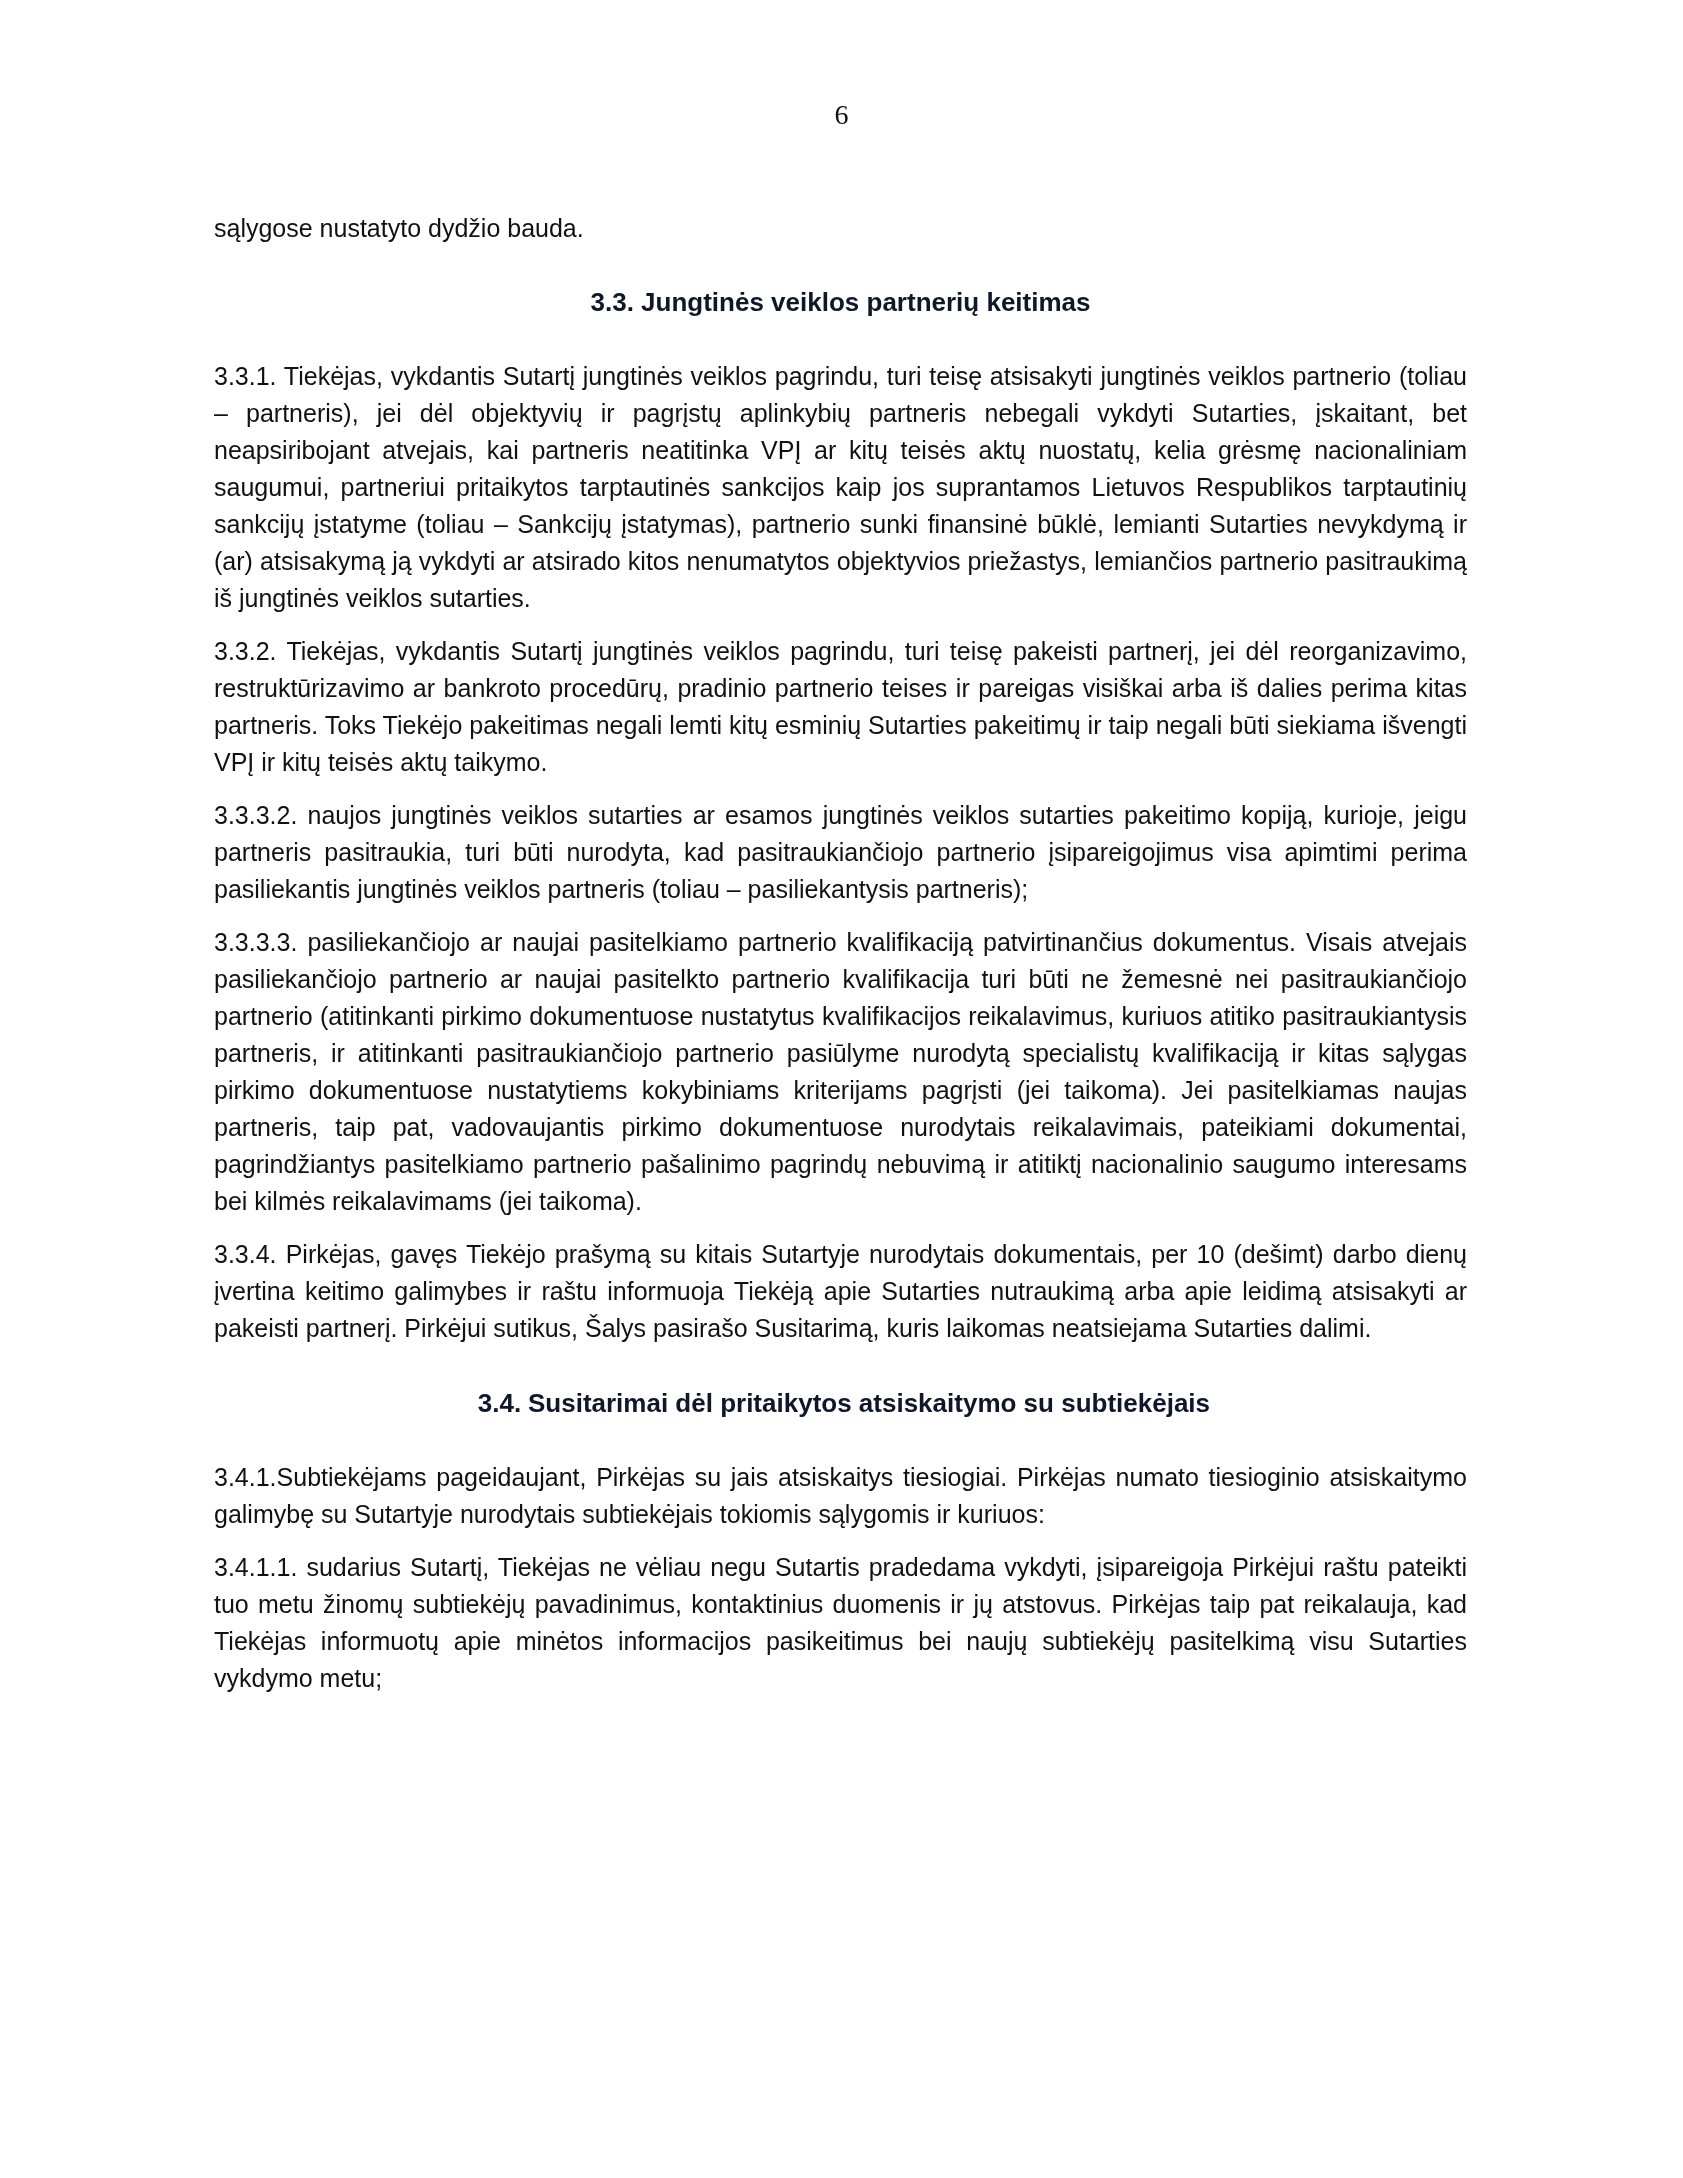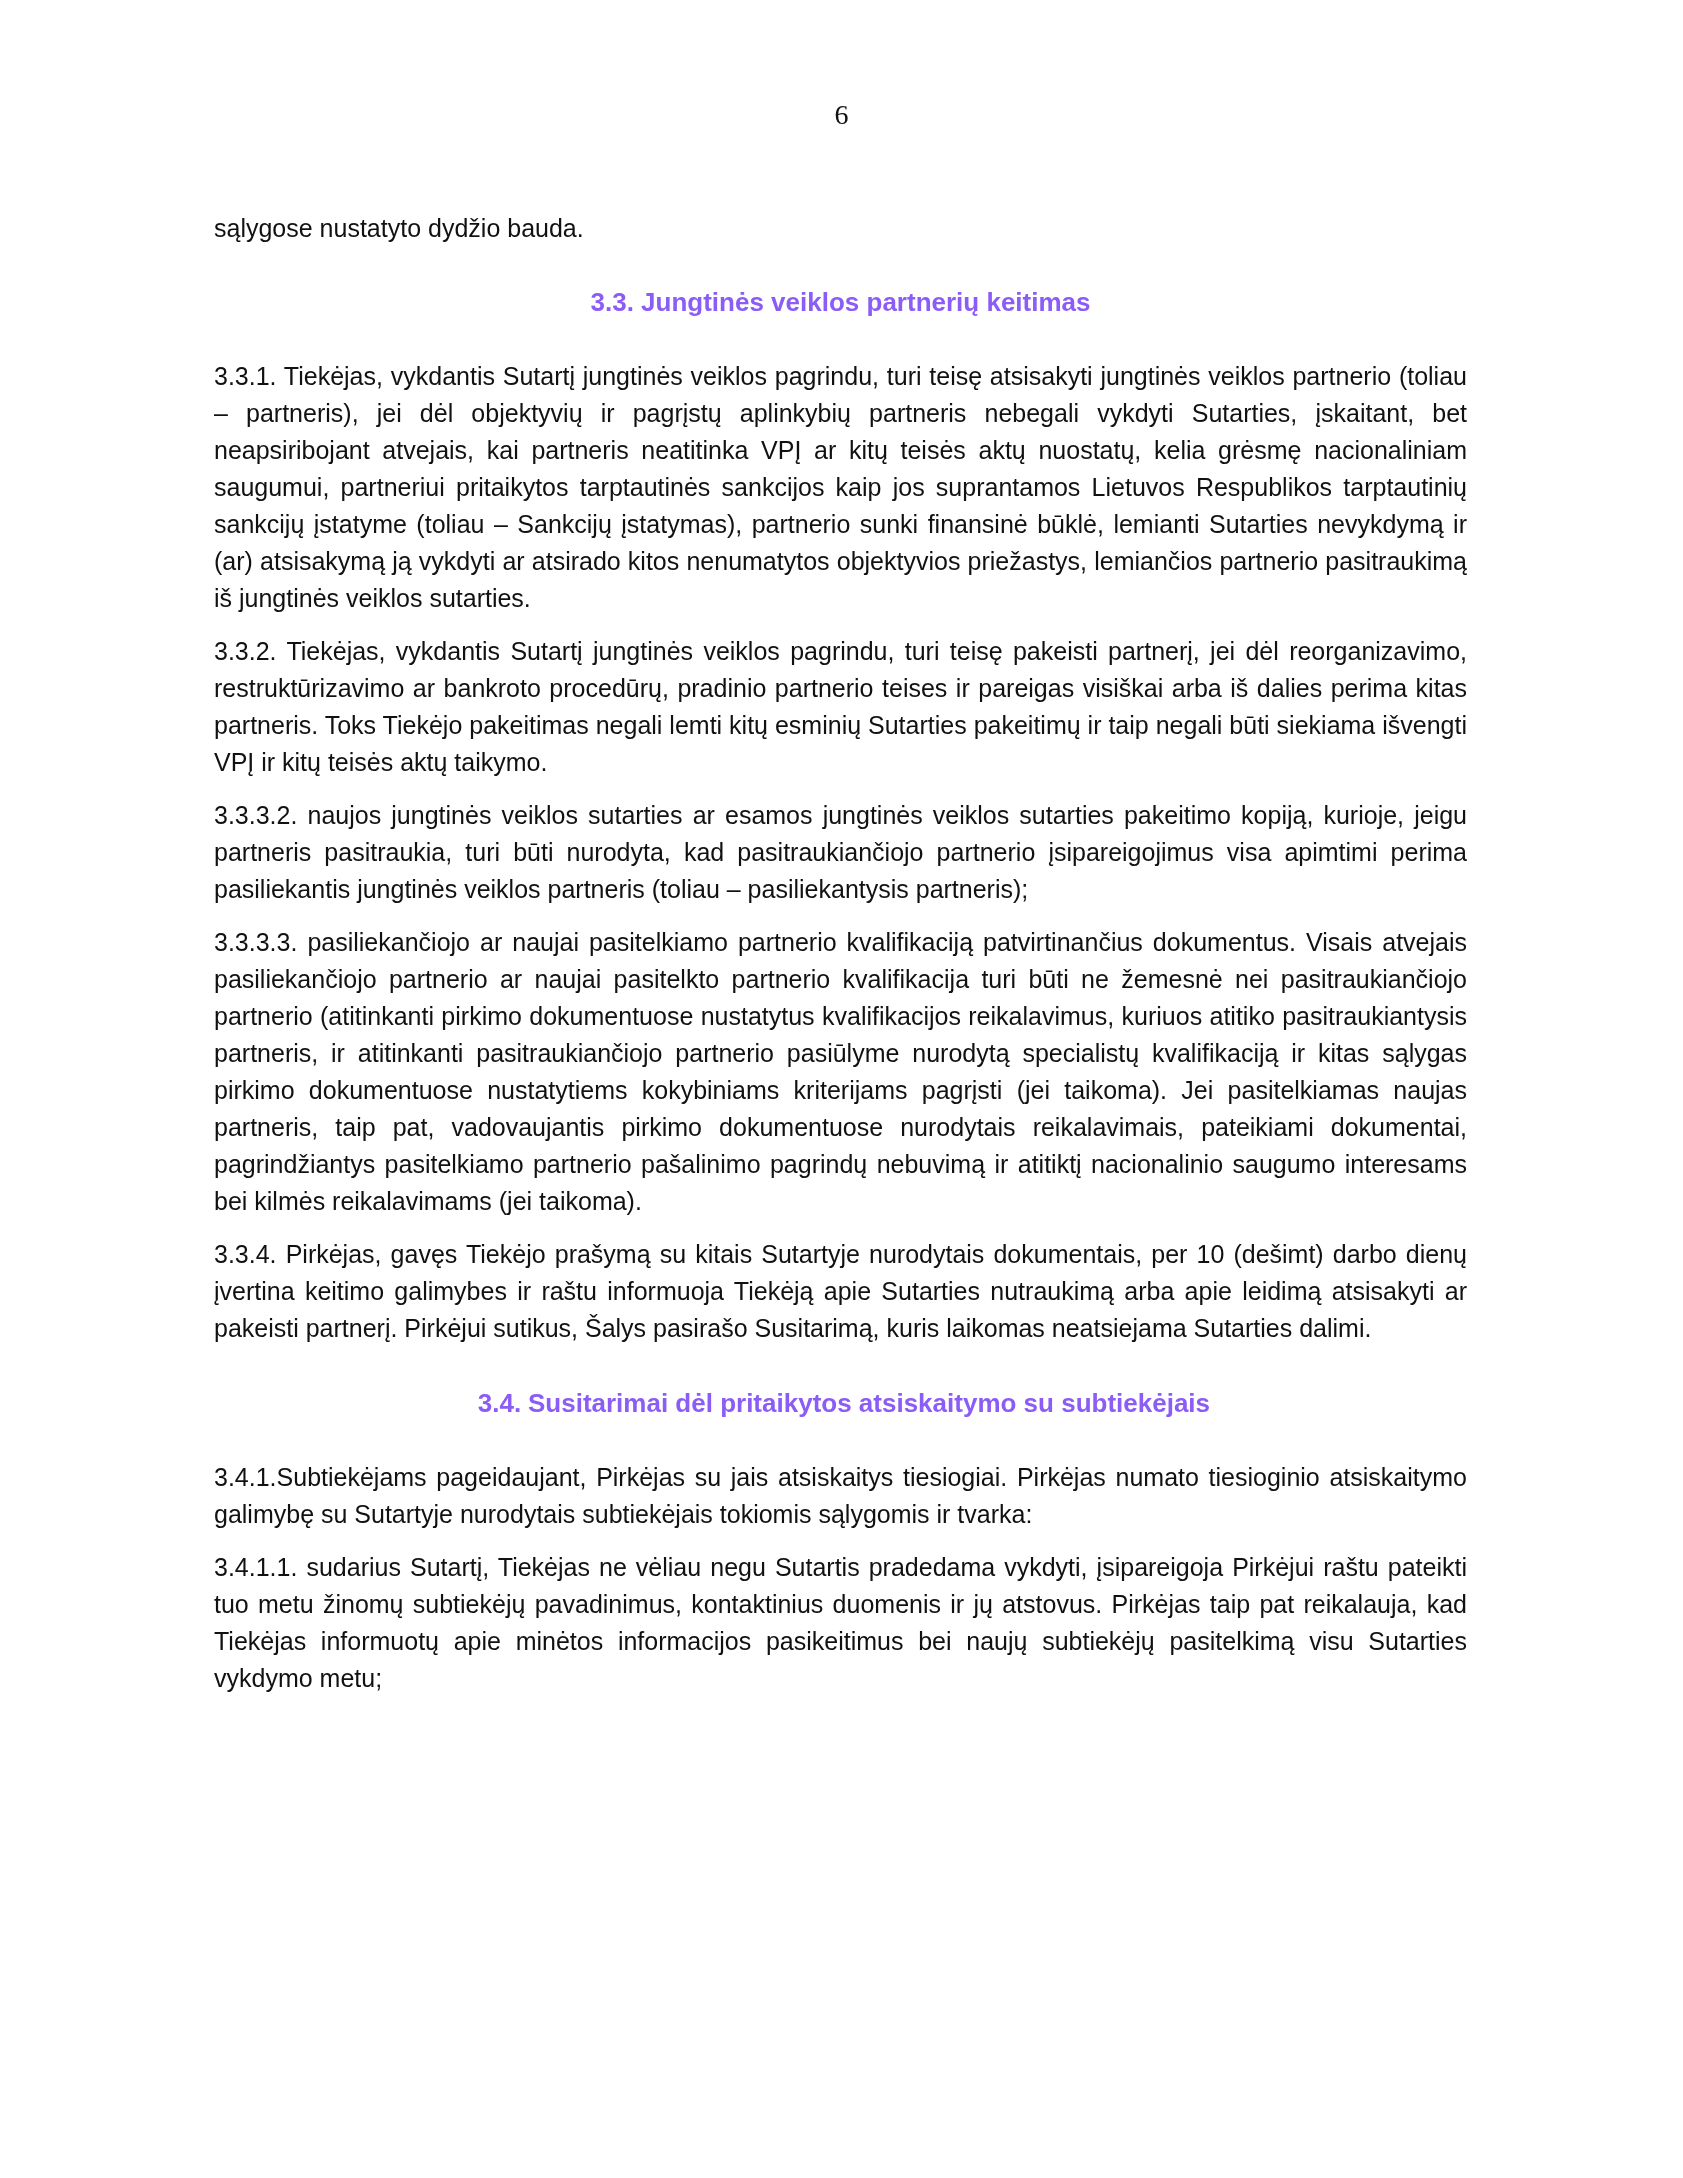--- a/index.html
+++ b/index.html
@@ -16,21 +16,21 @@
   }
   .body {
     position: absolute; left: 198px; top: 194px; width: 1285px;
     font-family: "Liberation Sans", "DejaVu Sans", sans-serif;
     font-size: 25px; line-height: 37px; color: #111;
   }
   .p { margin: 16px; text-align: justify; text-align-last: left; }
   .heading {
     margin: 0; text-align: center; font-weight: bold;
     font-family: "Liberation Sans", "DejaVu Sans", sans-serif;
-    font-size: 26px; line-height: 37px; color: #8b5cf6;
+    font-size: 26px; line-height: 37px; color: #0f172a;
   }
   .h33 { margin-top: 37px; margin-bottom: 37px; }
   .h34 { margin-top: 38px; margin-bottom: 37px; }
   .h34 .num { display: inline-block; width: 57px; text-align: center; }
 </style>
 </head>
 <body>
 
 <div class="page">
   <div class="page-number">6</div>
@@ -44,18 +44,18 @@
       <p class="p">3.3.1. Tiekėjas, vykdantis Sutartį jungtinės veiklos pagrindu, turi teisę atsisakyti jungtinės veiklos partnerio (toliau – partneris), jei dėl objektyvių ir pagrįstų aplinkybių partneris nebegali vykdyti Sutarties, įskaitant, bet neapsiribojant atvejais, kai partneris neatitinka VPĮ ar kitų teisės aktų nuostatų, kelia grėsmę nacionaliniam saugumui, partneriui pritaikytos tarptautinės sankcijos kaip jos suprantamos Lietuvos Respublikos tarptautinių sankcijų įstatyme (toliau – Sankcijų įstatymas), partnerio sunki finansinė būklė, lemianti Sutarties nevykdymą ir (ar) atsisakymą ją vykdyti ar atsirado kitos nenumatytos objektyvios priežastys, lemiančios partnerio pasitraukimą iš jungtinės veiklos sutarties.</p>
       <p class="p">3.3.2. Tiekėjas, vykdantis Sutartį jungtinės veiklos pagrindu, turi teisę pakeisti partnerį, jei dėl reorganizavimo, restruktūrizavimo ar bankroto procedūrų, pradinio partnerio teises ir pareigas visiškai arba iš dalies perima kitas partneris. Toks Tiekėjo pakeitimas negali lemti kitų esminių Sutarties pakeitimų ir taip negali būti siekiama išvengti VPĮ ir kitų teisės aktų taikymo.</p>
       <p class="p">3.3.3.2. naujos jungtinės veiklos sutarties ar esamos jungtinės veiklos sutarties pakeitimo kopiją, kurioje, jeigu partneris pasitraukia, turi būti nurodyta, kad pasitraukiančiojo partnerio įsipareigojimus visa apimtimi perima pasiliekantis jungtinės veiklos partneris (toliau – pasiliekantysis partneris);</p>
       <p class="p">3.3.3.3. pasiliekančiojo ar naujai pasitelkiamo partnerio kvalifikaciją patvirtinančius dokumentus. Visais atvejais pasiliekančiojo partnerio ar naujai pasitelkto partnerio kvalifikacija turi būti ne žemesnė nei pasitraukiančiojo partnerio (atitinkanti pirkimo dokumentuose nustatytus kvalifikacijos reikalavimus, kuriuos atitiko pasitraukiantysis partneris, ir atitinkanti pasitraukiančiojo partnerio pasiūlyme nurodytą specialistų kvalifikaciją ir kitas sąlygas pirkimo dokumentuose nustatytiems kokybiniams kriterijams pagrįsti (jei taikoma). Jei pasitelkiamas naujas partneris, taip pat, vadovaujantis pirkimo dokumentuose nurodytais reikalavimais, pateikiami dokumentai, pagrindžiantys pasitelkiamo partnerio pašalinimo pagrindų nebuvimą ir atitiktį nacionalinio saugumo interesams bei kilmės reikalavimams (jei taikoma).</p>
       <p class="p">3.3.4. Pirkėjas, gavęs Tiekėjo prašymą su kitais Sutartyje nurodytais dokumentais, per 10 (dešimt) darbo dienų įvertina keitimo galimybes ir raštu informuoja Tiekėją apie Sutarties nutraukimą arba apie leidimą atsisakyti ar pakeisti partnerį. Pirkėjui sutikus, Šalys pasirašo Susitarimą, kuris laikomas neatsiejama Sutarties dalimi.</p>
     </div>
 
     <h2 class="heading h34"><span class="num">3.4.</span><span>Susitarimai dėl pritaikytos atsiskaitymo su subtiekėjais</span></h2>
 
     <div>
-      <p class="p">3.4.1.Subtiekėjams pageidaujant, Pirkėjas su jais atsiskaitys tiesiogiai. Pirkėjas numato tiesioginio atsiskaitymo galimybę su Sutartyje nurodytais subtiekėjais tokiomis sąlygomis ir tvarka:</p>
+      <p class="p">3.4.1.Subtiekėjams pageidaujant, Pirkėjas su jais atsiskaitys tiesiogiai. Pirkėjas numato tiesioginio atsiskaitymo galimybę su Sutartyje nurodytais subtiekėjais tokiomis sąlygomis ir kuriuos:</p>
       <p class="p">3.4.1.1. sudarius Sutartį, Tiekėjas ne vėliau negu Sutartis pradedama vykdyti, įsipareigoja Pirkėjui raštu pateikti tuo metu žinomų subtiekėjų pavadinimus, kontaktinius duomenis ir jų atstovus. Pirkėjas taip pat reikalauja, kad Tiekėjas informuotų apie minėtos informacijos pasikeitimus bei naujų subtiekėjų pasitelkimą visu Sutarties vykdymo metu;</p>
     </div>
   </div>
 </div>
 
 
 </body></html>

